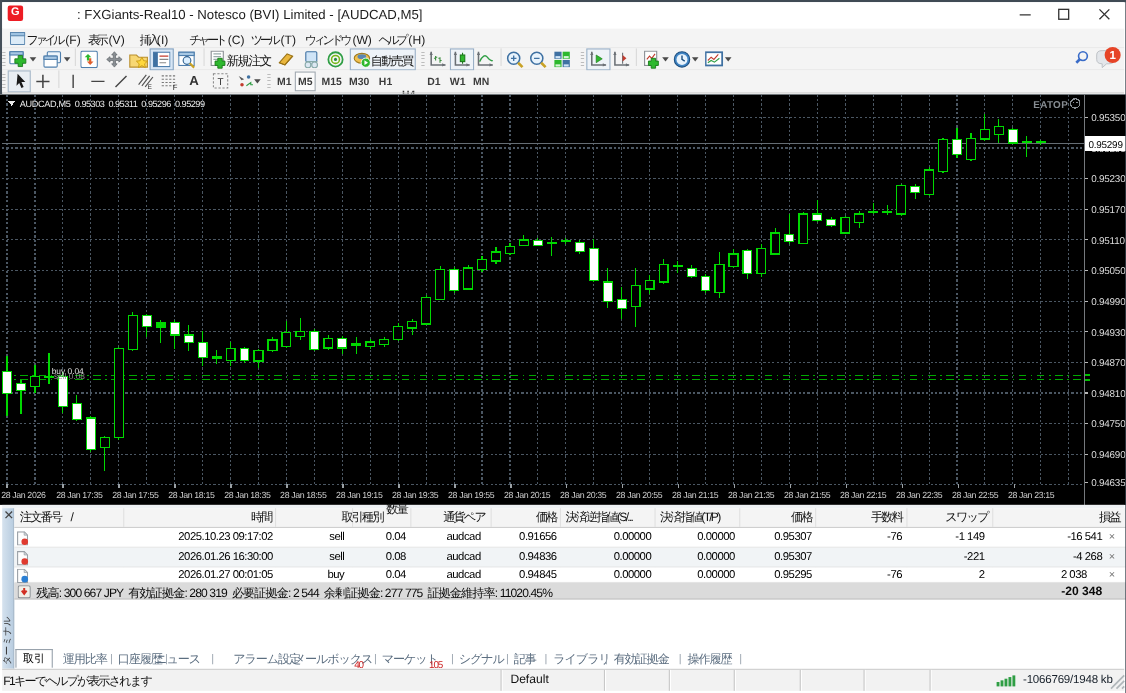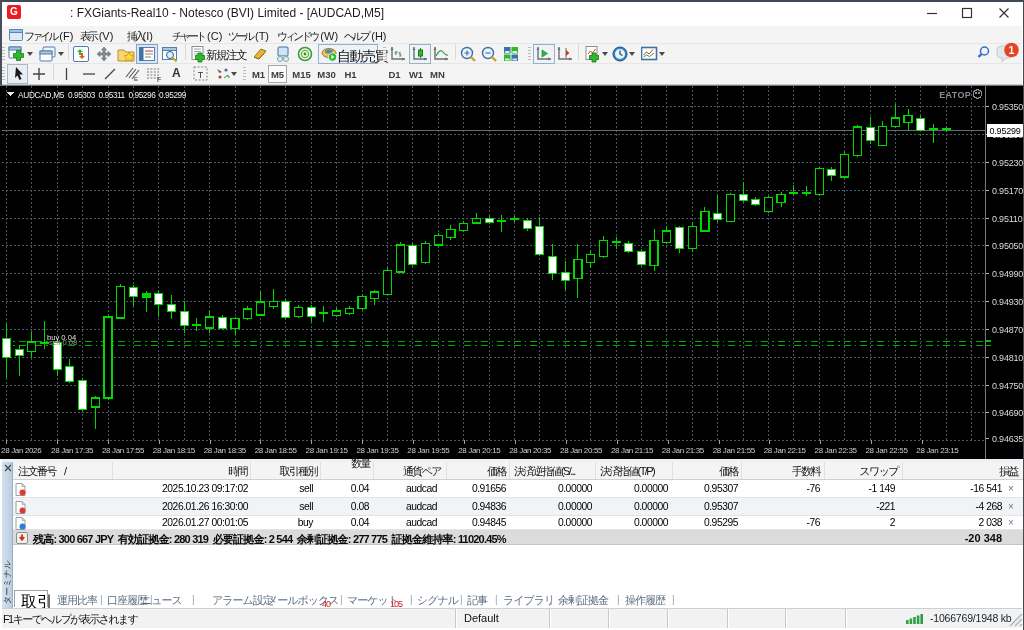--- a/index.html
+++ b/index.html
@@ -109,21 +109,21 @@
     <circle cx="8" cy="8" r="3.6" fill="none" stroke="#74b816" stroke-width="1.4"></circle>
     <circle cx="8" cy="8" r="1.4" fill="#2b8a3e"></circle>
   </svg>
 <div class="abs" style="left:318px;top:44px;width:60px;height:20px;background:#eef3f8;border:1px solid #9ab0c6"></div>
 <svg style="position:absolute;left:321px;top:46px" width="16" height="16" viewBox="0 0 16 16">
     <ellipse cx="8" cy="7" rx="7" ry="4.5" fill="#f2c14e" stroke="#a07b1f"></ellipse>
     <ellipse cx="8" cy="5.5" rx="4" ry="2.2" fill="#5b87b0"></ellipse>
     <circle cx="11.5" cy="11" r="4.2" fill="#2eb82e" stroke="#fff" stroke-width="0.8"></circle>
     <path d="M10.3 8.8 L13.6 11 L10.3 13.2 z" fill="#fff"></path>
   </svg>
-<div class="abs" style="left:337px;top:48px;font-size:14px;color:#111;white-space:nowrap"><span class="j2">自動売買</span></div>
+<div class="abs" style="left:337px;top:48px;font-size:11px;color:#111;white-space:nowrap"><span class="j2">自動売買</span></div>
 <div class="grip" style="left:383px;top:47px"></div>
 <svg style="position:absolute;left:390px;top:46px" width="17" height="17" viewBox="0 0 17 17">
     <path d="M2 1 V13 H15" stroke="#6b7075" stroke-width="1.4" fill="none"></path>
     <path d="M2 1 l-1.5 3 h3 z M15 13 l-3 -1.5 v3 z" fill="#6b7075"></path>
     <path d="M6 9 v-4 M6 7 h-1.5 M6 6 h1.5 M10 11 v-5 M10 7 h-1.5 M10 9 h1.5" stroke="#3e8e41" stroke-width="1"></path>
   </svg>
 <div class="abs" style="left:409px;top:44px;width:22px;height:20px;background:#eef3f8;border:1px solid #9ab0c6"></div>
 <svg style="position:absolute;left:412px;top:46px" width="17" height="17" viewBox="0 0 17 17">
     <path d="M2 1 V13 H15" stroke="#6b7075" stroke-width="1.4" fill="none"></path>
     <path d="M2 1 l-1.5 3 h3 z M15 13 l-3 -1.5 v3 z" fill="#6b7075"></path>
@@ -573,21 +573,21 @@
 <div class="col" style="left:496px;width:0"></div>
 <div class="col" style="left:582px;width:0"></div>
 <div class="col" style="left:659px;width:0"></div>
 <div class="col" style="left:728px;width:0"></div>
 <div class="col" style="left:811px;width:0"></div>
 <div class="col" style="left:889px;width:0"></div>
 </div>
 <div class="hcell" style="left:18px;top:462px">注文番号</div>
 <div class="hcell" style="left:64px;top:462px">/</div>
 <div class="hcell" style="right:777px;top:462px">時間</div>
-<div class="hcell" style="right:707px;top:462px">取引種別</div>
+<div class="hcell" style="right:676px;top:462px">取引種別</div>
 <div class="hcell" style="right:654px;top:454px">数量</div>
 <div class="hcell" style="right:583px;top:462px">通貨ペア</div>
 <div class="hcell" style="right:518px;top:462px">価格</div>
 <div class="hcell" style="left:514px;top:462px">決済逆指値(S/...</div>
 <div class="hcell" style="left:600px;top:462px">決済指値(T/P)</div>
 <div class="hcell" style="right:286px;top:462px">価格</div>
 <div class="hcell" style="right:204px;top:462px">手数料</div>
 <div class="hcell" style="right:126px;top:462px">スワップ</div>
 <div class="hcell" style="right:6px;top:462px">損益</div>
 <div class="abs" style="left:13px;top:480px;width:1011px;height:50px">
@@ -648,41 +648,41 @@
 <div class="cell" style="right:776px;top:516px;line-height:14px">2026.01.27 00:01:05</div>
 <div class="cell" style="right:711px;top:516px;line-height:14px">buy</div>
 <div class="cell" style="right:655px;top:516px;line-height:14px">0.04</div>
 <div class="cell" style="right:587px;top:516px;line-height:14px">audcad</div>
 <div class="cell" style="right:518px;top:516px;line-height:14px">0.94845</div>
 <div class="cell" style="right:432px;top:516px;line-height:14px">0.00000</div>
 <div class="cell" style="right:356px;top:516px;line-height:14px">0.00000</div>
 <div class="cell" style="right:286px;top:516px;line-height:14px">0.95295</div>
 <div class="cell" style="right:204px;top:516px;line-height:14px">-76</div>
 <div class="cell" style="right:129px;top:516px;line-height:14px">2</div>
-<div class="cell" style="right:22px;top:516px;line-height:14px">2 038</div>
+<div class="cell" style="right:36px;top:516px;line-height:14px">2 038</div>
 <div class="cell" style="left:1008px;top:516px;line-height:14px;color:#777;font-size:10px">×</div>
 <div class="abs" style="left:13px;top:530px;width:1011px;height:15px;background:#dbdbdb;border-bottom:1px solid #c4c4c4"></div>
 <svg style="position:absolute;left:16px;top:532px" width="12" height="12" viewBox="0 0 12 12">
     <rect x="0.5" y="0.5" width="11" height="11" rx="1.5" fill="#f0efe8" stroke="#8a8f94"></rect>
     <path d="M6 2.5 v4.5 M3.8 5 L6 7.8 L8.2 5" stroke="#d12f23" stroke-width="1.8" fill="none"></path>
   </svg>
-<div class="abs" style="left:33px;top:531.5px;font-size:11px;font-weight:bold;color:#0a0a0a;letter-spacing:-0.8px;white-space:nowrap">残高: 300 667 JPY&nbsp;&nbsp;有効証拠金: 280 319&nbsp;&nbsp;必要証拠金: 2 544&nbsp;&nbsp;余剰証拠金: 277 775&nbsp;&nbsp;証拠金維持率: 11020.45%</div>
+<div class="abs" style="left:33px;top:531.5px;font-size:11px;font-weight:normal;color:#0a0a0a;letter-spacing:-0.8px;white-space:nowrap">残高: 300 667 JPY&nbsp;&nbsp;有効証拠金: 280 319&nbsp;&nbsp;必要証拠金: 2 544&nbsp;&nbsp;余剰証拠金: 277 775&nbsp;&nbsp;証拠金維持率: 11020.45%</div>
 <div class="abs" style="right:22px;top:531.5px;font-size:11px;font-weight:bold;color:#0a0a0a">-20 348</div>
 <div class="abs" style="left:14px;top:590px;width:34px;height:17px;background:#fff;border:1px solid #98a2ac;border-bottom:none"></div>
-<div class="abs" style="left:21px;top:592px;font-size:16px;color:#000">取引</div>
+<div class="abs" style="left:21px;top:592px;font-size:10px;color:#000">取引</div>
 <div class="tab" style="left:57px;top:592px">運用比率</div>
 <div class="tab" style="left:107px;top:592px">口座履歴</div>
 <div class="tab" style="left:141px;top:592px">ニュース</div>
 <div class="tab" style="left:212px;top:592px">アラーム設定</div>
 <div class="tab" style="left:267px;top:592px">メールボックス</div>
 <div class="tab" style="left:347px;top:592px">マーケット</div>
 <div class="tab" style="left:417px;top:592px">シグナル</div>
 <div class="tab" style="left:467px;top:592px">記事</div>
 <div class="tab" style="left:503px;top:592px">ライブラリ</div>
-<div class="tab" style="left:558px;top:592px">余剰証拠金</div>
+<div class="tab" style="left:558px;top:592px">有効証拠金</div>
 <div class="tab" style="left:625px;top:592px">操作履歴</div>
 <div class="tsep" style="left:100px;top:592px">|</div>
 <div class="tsep" style="left:150px;top:592px">|</div>
 <div class="tsep" style="left:192px;top:592px">|</div>
 <div class="tsep" style="left:260px;top:592px">|</div>
 <div class="tsep" style="left:340px;top:592px">|</div>
 <div class="tsep" style="left:410px;top:592px">|</div>
 <div class="tsep" style="left:460px;top:592px">|</div>
 <div class="tsep" style="left:495px;top:592px">|</div>
 <div class="tsep" style="left:550px;top:592px">|</div>

